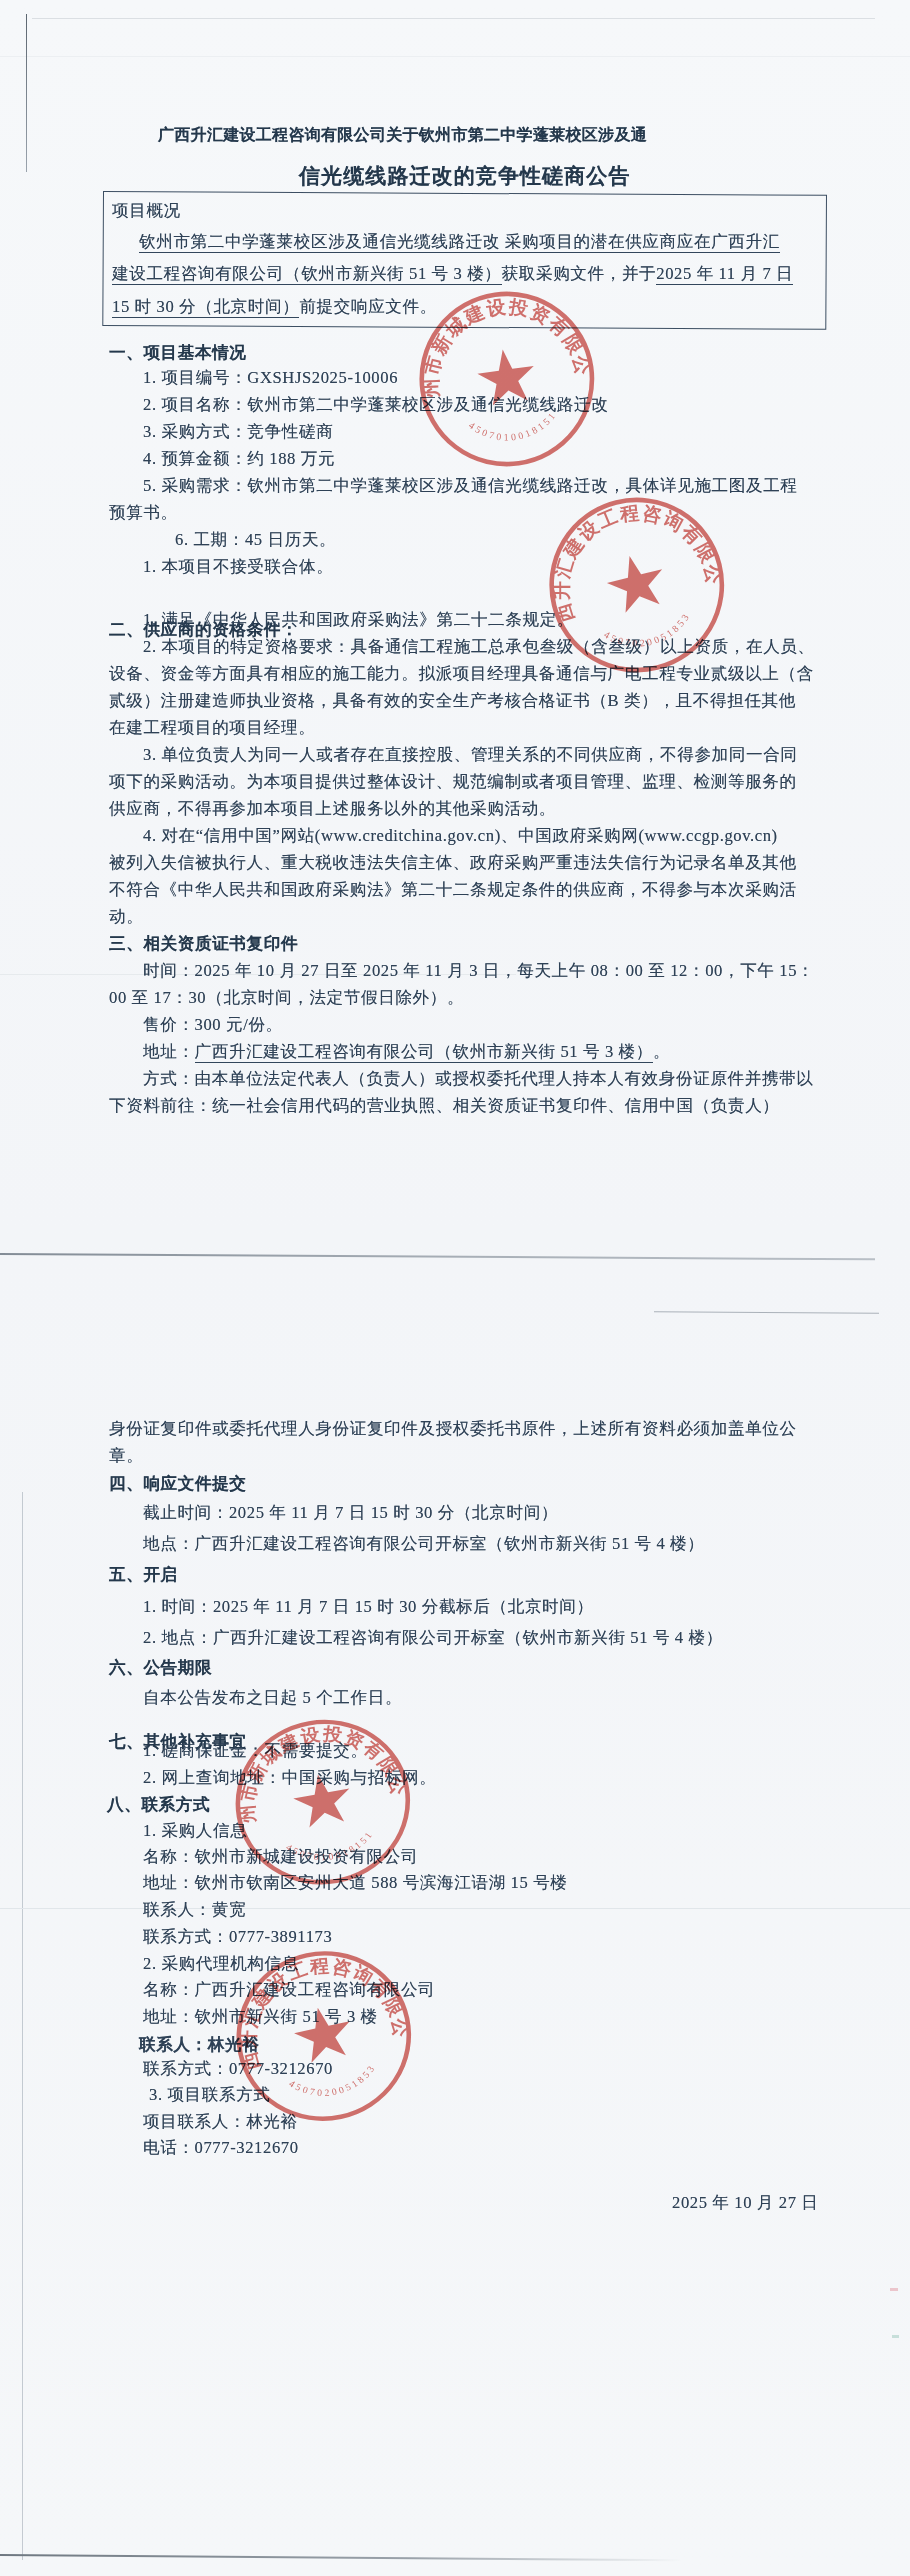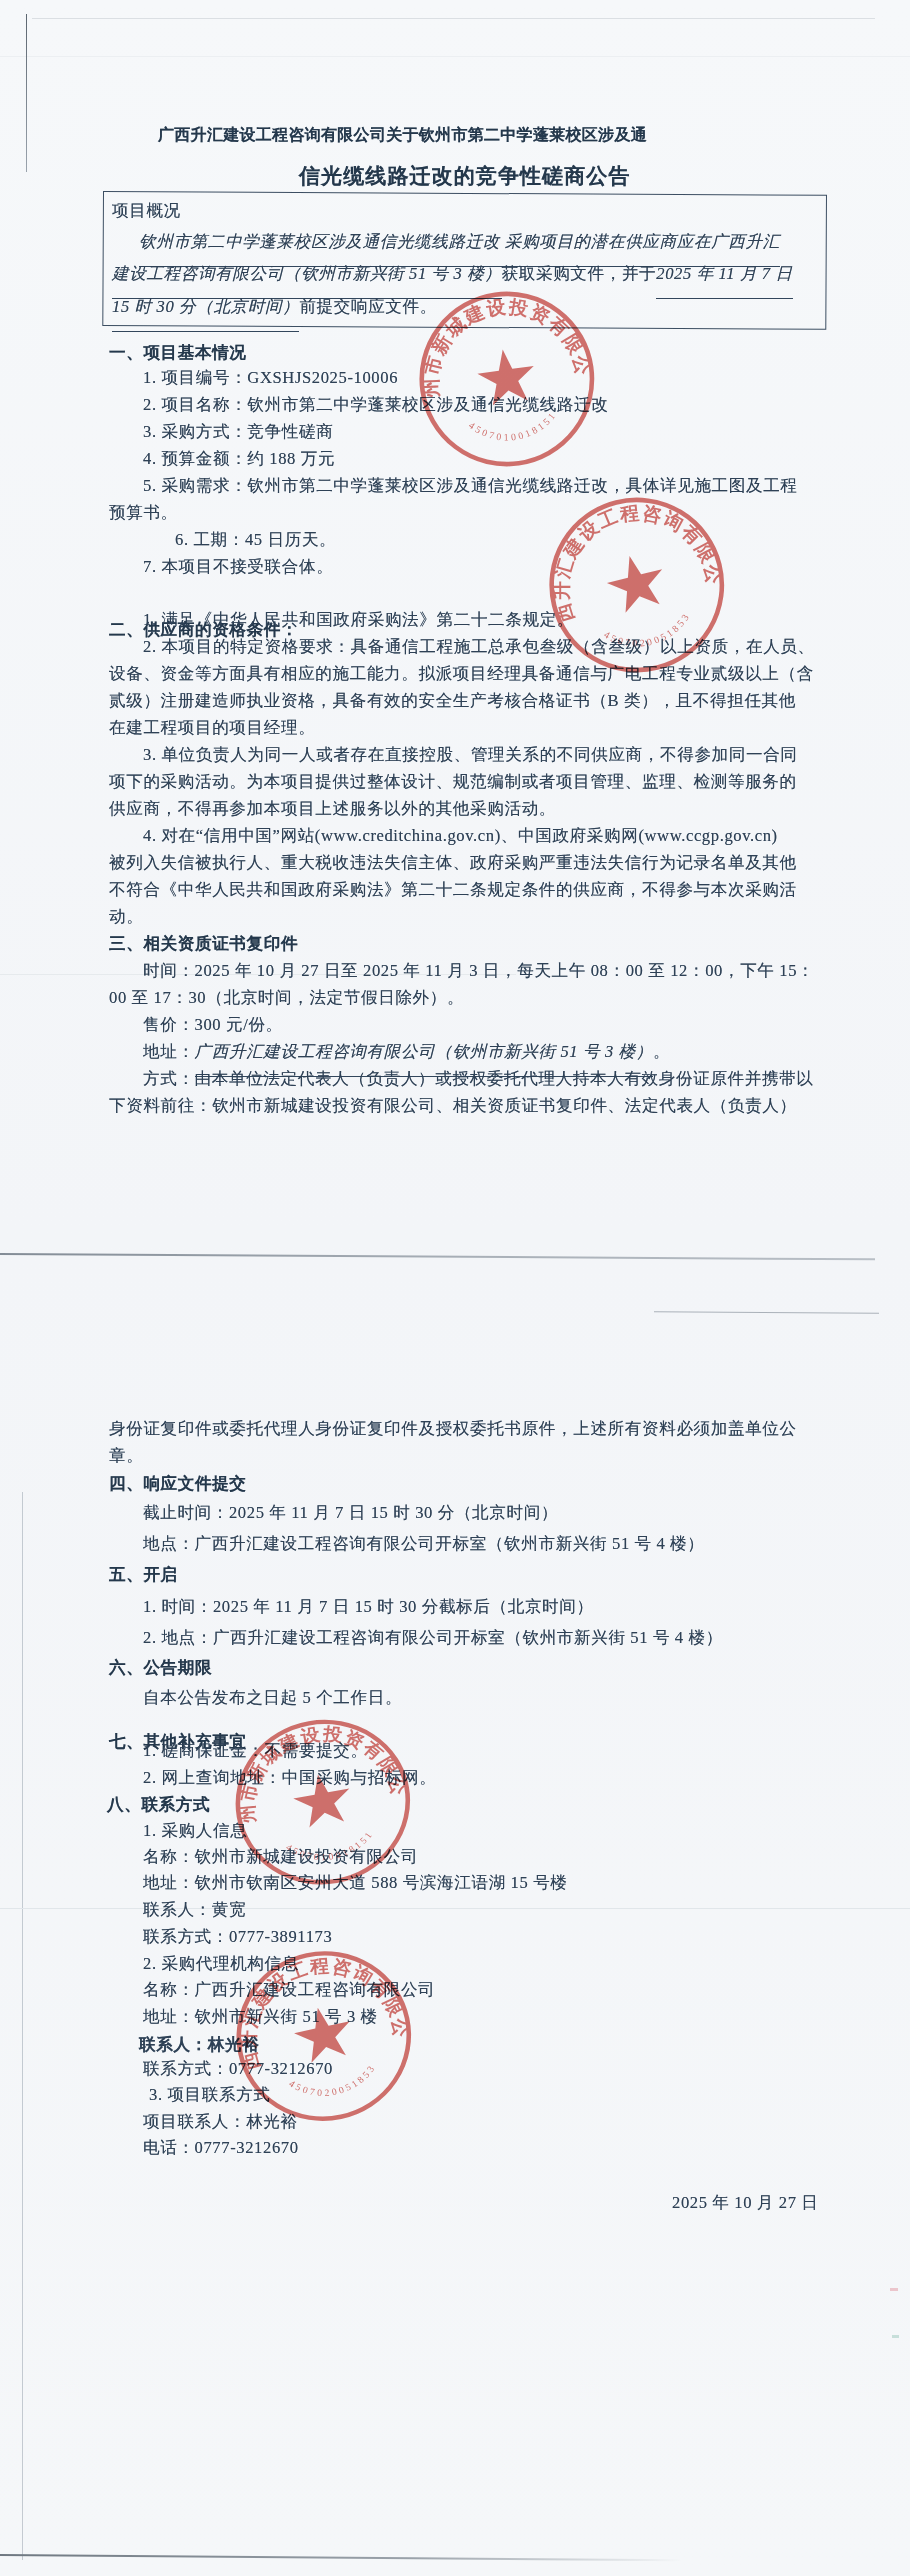--- a/index.html
+++ b/index.html
@@ -5,21 +5,21 @@
   html,body{margin:0;padding:0;background:#e8eaed;}
   .canvas{
     position:relative;width:910px;height:2576px;overflow:hidden;
     background:linear-gradient(180deg,#f6f8fa 0%,#f3f5f8 48%,#f5f7f9 100%);
     font-family:"Liberation Serif","DejaVu Serif",serif;
     color:#2e4156;
   }
   .line{position:absolute;white-space:nowrap;font-size:16.6px;letter-spacing:0.6px;line-height:1.2;
         text-shadow:0 0 0.3px rgba(46,65,86,.55);}
   .line.b{font-weight:bold;color:#24384c;}
-  .u{border-bottom:1.1px solid #32465c;padding-bottom:15px;font-style:italic;}
+  .u{border-bottom:1.1px solid #32465c;padding-bottom:1px;}
   .overview-box{position:absolute;left:103px;top:191px;width:722px;height:133px;
         border:1.1px solid #3c4e62;transform:rotate(.3deg);transform-origin:left top;}
   .stamp{position:absolute;opacity:.82;mix-blend-mode:multiply;}
   .artifact{position:absolute;pointer-events:none;}
   .a-vline1{left:26px;top:14.3px;width:1.1px;height:158px;background:linear-gradient(180deg,#5c6670,#9aa3ad);}
   .a-vline2{left:22.4px;top:1492px;width:1.1px;height:1068px;background:#9aa6b0;opacity:.55;}
   .a-topsmudge{left:32px;top:18px;width:843px;height:1.1px;background:#c9ced4;opacity:.6;}
   .a-faint1{left:0;top:56px;width:910px;height:1.1px;background:#eceff2;}
   .a-p1bottom{left:0;top:1253px;width:875px;height:1.7px;transform:rotate(.35deg);transform-origin:left center;
         background:linear-gradient(90deg,#838c96,#a9b0b8 55%,#b9bfc6);}
@@ -59,41 +59,41 @@
       <div class="line" style="left: 112px; top: 264px;"><span class="u">建设工程咨询有限公司（钦州市新兴街 51 号 3 楼）</span><span>获取采购文件，并于</span><span class="u">2025 年 11 月 7 日</span></div>
       <div class="line" style="left: 112px; top: 297px;"><span class="u">15 时 30 分（北京时间）</span><span>前提交响应文件。</span></div>
       <div class="line b" style="left: 109px; top: 343px;"><span>一、项目基本情况</span></div>
       <div class="line" style="left: 143px; top: 368px;"><span>1. 项目编号：GXSHJS2025-10006</span></div>
       <div class="line" style="left: 143px; top: 395px;"><span>2. 项目名称：钦州市第二中学蓬莱校区涉及通信光缆线路迁改</span></div>
       <div class="line" style="left: 143px; top: 422px;"><span>3. 采购方式：竞争性磋商</span></div>
       <div class="line" style="left: 143px; top: 449px;"><span>4. 预算金额：约 188 万元</span></div>
       <div class="line" style="left: 143px; top: 476px;"><span>5. 采购需求：钦州市第二中学蓬莱校区涉及通信光缆线路迁改，具体详见施工图及工程</span></div>
       <div class="line" style="left: 109px; top: 503px;"><span>预算书。</span></div>
       <div class="line" style="left: 143px; top: 530px; margin-left: 32px;"><span>6. 工期：45 日历天。</span></div>
-      <div class="line" style="left: 143px; top: 557px;"><span>7. 本项目不接受联合体。</span></div>
+      <div class="line" style="left: 143px; top: 557px;"><span>1. 本项目不接受联合体。</span></div>
       <div class="line b" style="left: 109px; top: 583px; margin-top: 37px;"><span>二、供应商的资格条件：</span></div>
       <div class="line" style="left: 143px; top: 610px;"><span>1. 满足《中华人民共和国政府采购法》第二十二条规定。</span></div>
       <div class="line" style="left: 143px; top: 637px;"><span>2. 本项目的特定资格要求：具备通信工程施工总承包叁级（含叁级）以上资质，在人员、</span></div>
       <div class="line" style="left: 109px; top: 664px;"><span>设备、资金等方面具有相应的施工能力。拟派项目经理具备通信与广电工程专业贰级以上（含</span></div>
       <div class="line" style="left: 109px; top: 691px;"><span>贰级）注册建造师执业资格，具备有效的安全生产考核合格证书（B 类），且不得担任其他</span></div>
       <div class="line" style="left: 109px; top: 718px;"><span>在建工程项目的项目经理。</span></div>
       <div class="line" style="left: 143px; top: 745px;"><span>3. 单位负责人为同一人或者存在直接控股、管理关系的不同供应商，不得参加同一合同</span></div>
       <div class="line" style="left: 109px; top: 772px;"><span>项下的采购活动。为本项目提供过整体设计、规范编制或者项目管理、监理、检测等服务的</span></div>
       <div class="line" style="left: 109px; top: 799px;"><span>供应商，不得再参加本项目上述服务以外的其他采购活动。</span></div>
       <div class="line" style="left: 143px; top: 826px;"><span>4. 对在“信用中国”网站(www.creditchina.gov.cn)、中国政府采购网(www.ccgp.gov.cn)</span></div>
       <div class="line" style="left: 109px; top: 853px;"><span>被列入失信被执行人、重大税收违法失信主体、政府采购严重违法失信行为记录名单及其他</span></div>
       <div class="line" style="left: 109px; top: 880px;"><span>不符合《中华人民共和国政府采购法》第二十二条规定条件的供应商，不得参与本次采购活</span></div>
       <div class="line" style="left: 109px; top: 907px;"><span>动。</span></div>
       <div class="line b" style="left: 109px; top: 934px;"><span>三、相关资质证书复印件</span></div>
       <div class="line" style="left: 143px; top: 961px;"><span>时间：2025 年 10 月 27 日至 2025 年 11 月 3 日，每天上午 08：00 至 12：00，下午 15：</span></div>
       <div class="line" style="left: 109px; top: 988px;"><span>00 至 17：30（北京时间，法定节假日除外）。</span></div>
       <div class="line" style="left: 143px; top: 1015px;"><span>售价：300 元/份。</span></div>
       <div class="line" style="left: 143px; top: 1042px;"><span>地址：</span><span class="u">广西升汇建设工程咨询有限公司（钦州市新兴街 51 号 3 楼）</span><span>。</span></div>
       <div class="line" style="left: 143px; top: 1069px;"><span>方式：由本单位法定代表人（负责人）或授权委托代理人持本人有效身份证原件并携带以</span></div>
-      <div class="line" style="left: 109px; top: 1096px;"><span>下资料前往：钦州市新城建设投资有限公司、相关资质证书复印件、法定代表人（负责人）</span></div>
+      <div class="line" style="left: 109px; top: 1096px;"><span>下资料前往：统一社会信用代码的营业执照、相关资质证书复印件、信用中国（负责人）</span></div>
       <div class="line" style="left: 109px; top: 1419px;"><span>身份证复印件或委托代理人身份证复印件及授权委托书原件，上述所有资料必须加盖单位公</span></div>
       <div class="line" style="left: 109px; top: 1446px;"><span>章。</span></div>
       <div class="line b" style="left: 109px; top: 1474px;"><span>四、响应文件提交</span></div>
       <div class="line" style="left: 143px; top: 1503px;"><span>截止时间：2025 年 11 月 7 日 15 时 30 分（北京时间）</span></div>
       <div class="line" style="left: 143px; top: 1534px;"><span>地点：广西升汇建设工程咨询有限公司开标室（钦州市新兴街 51 号 4 楼）</span></div>
       <div class="line b" style="left: 109px; top: 1565px;"><span>五、开启</span></div>
       <div class="line" style="left: 143px; top: 1597px;"><span>1. 时间：2025 年 11 月 7 日 15 时 30 分截标后（北京时间）</span></div>
       <div class="line" style="left: 143px; top: 1628px;"><span>2. 地点：广西升汇建设工程咨询有限公司开标室（钦州市新兴街 51 号 4 楼）</span></div>
       <div class="line b" style="left: 109px; top: 1658px;"><span>六、公告期限</span></div>
       <div class="line" style="left: 143px; top: 1688px;"><span>自本公告发布之日起 5 个工作日。</span></div>

